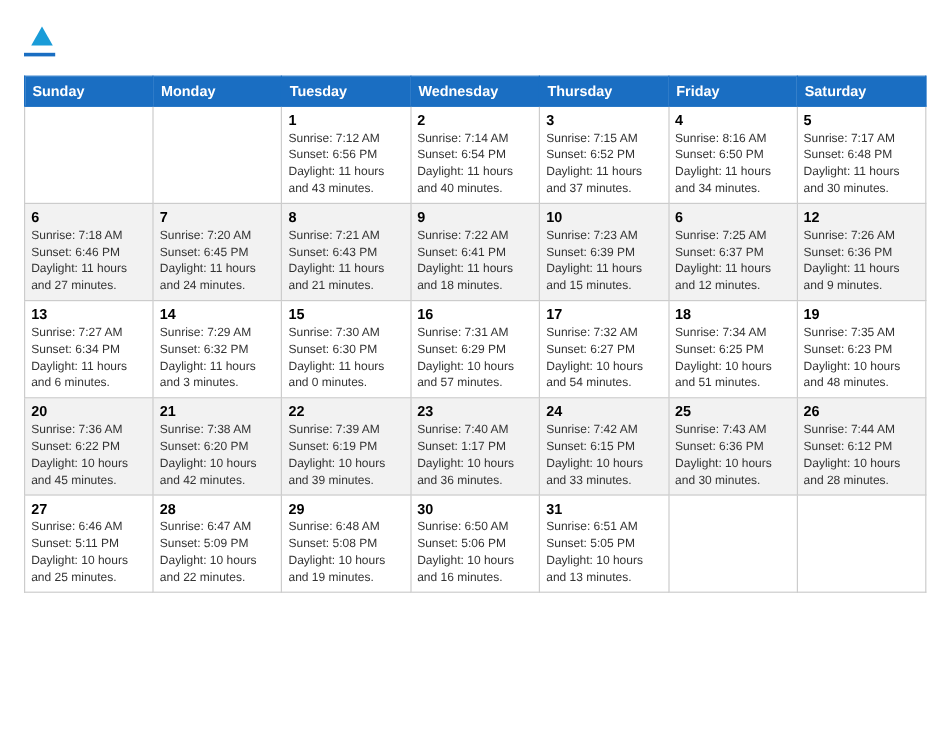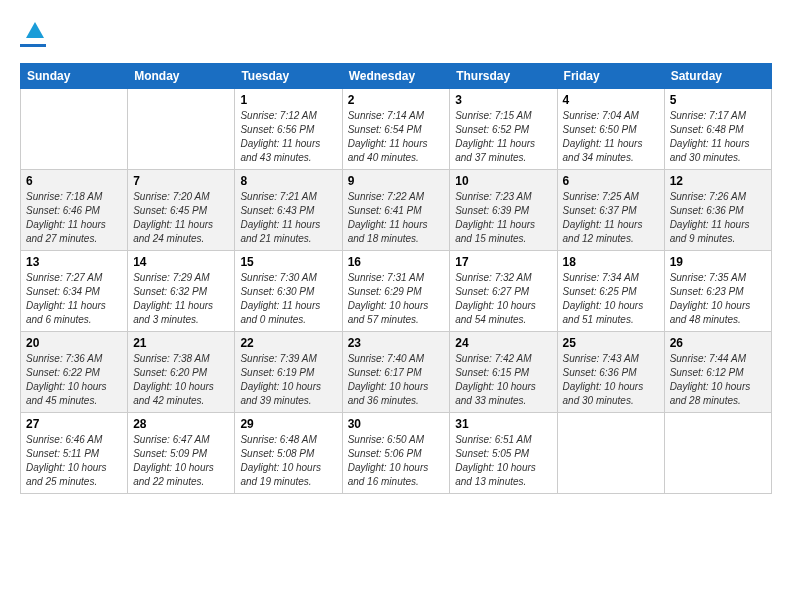--- a/index.html
+++ b/index.html
@@ -71,21 +71,20 @@
     .day-num {
       font-weight: bold;
       font-size: 12px;
       display: block;
       margin-bottom: 2px;
     }
     .day-info {
       font-size: 10px;
       color: #333;
       line-height: 1.4;
-      font-style: italic;
     }
     .empty-cell {
       background: #f9f9f9;
     }
   </style>
 </head>
 <body>
 
 <div class="header">
   <div class="logo">
@@ -141,21 +140,21 @@
         <span class="day-num">3</span>
         <div class="day-info">
           <div>Sunrise: 7:15 AM</div>
           <div>Sunset: 6:52 PM</div>
           <div>Daylight: 11 hours and 37 minutes.</div>
         </div>
       </td>
         <td>
         <span class="day-num">4</span>
         <div class="day-info">
-          <div>Sunrise: 7:04 AM</div>
+          <div>Sunrise: 8:16 AM</div>
           <div>Sunset: 6:50 PM</div>
           <div>Daylight: 11 hours and 34 minutes.</div>
         </div>
       </td>
         <td>
         <span class="day-num">5</span>
         <div class="day-info">
           <div>Sunrise: 7:17 AM</div>
           <div>Sunset: 6:48 PM</div>
           <div>Daylight: 11 hours and 30 minutes.</div>
@@ -300,21 +299,21 @@
         <div class="day-info">
           <div>Sunrise: 7:39 AM</div>
           <div>Sunset: 6:19 PM</div>
           <div>Daylight: 10 hours and 39 minutes.</div>
         </div>
       </td>
         <td>
         <span class="day-num">23</span>
         <div class="day-info">
           <div>Sunrise: 7:40 AM</div>
-          <div>Sunset: 6:17 PM</div>
+          <div>Sunset: 1:17 PM</div>
           <div>Daylight: 10 hours and 36 minutes.</div>
         </div>
       </td>
         <td>
         <span class="day-num">24</span>
         <div class="day-info">
           <div>Sunrise: 7:42 AM</div>
           <div>Sunset: 6:15 PM</div>
           <div>Daylight: 10 hours and 33 minutes.</div>
         </div>

